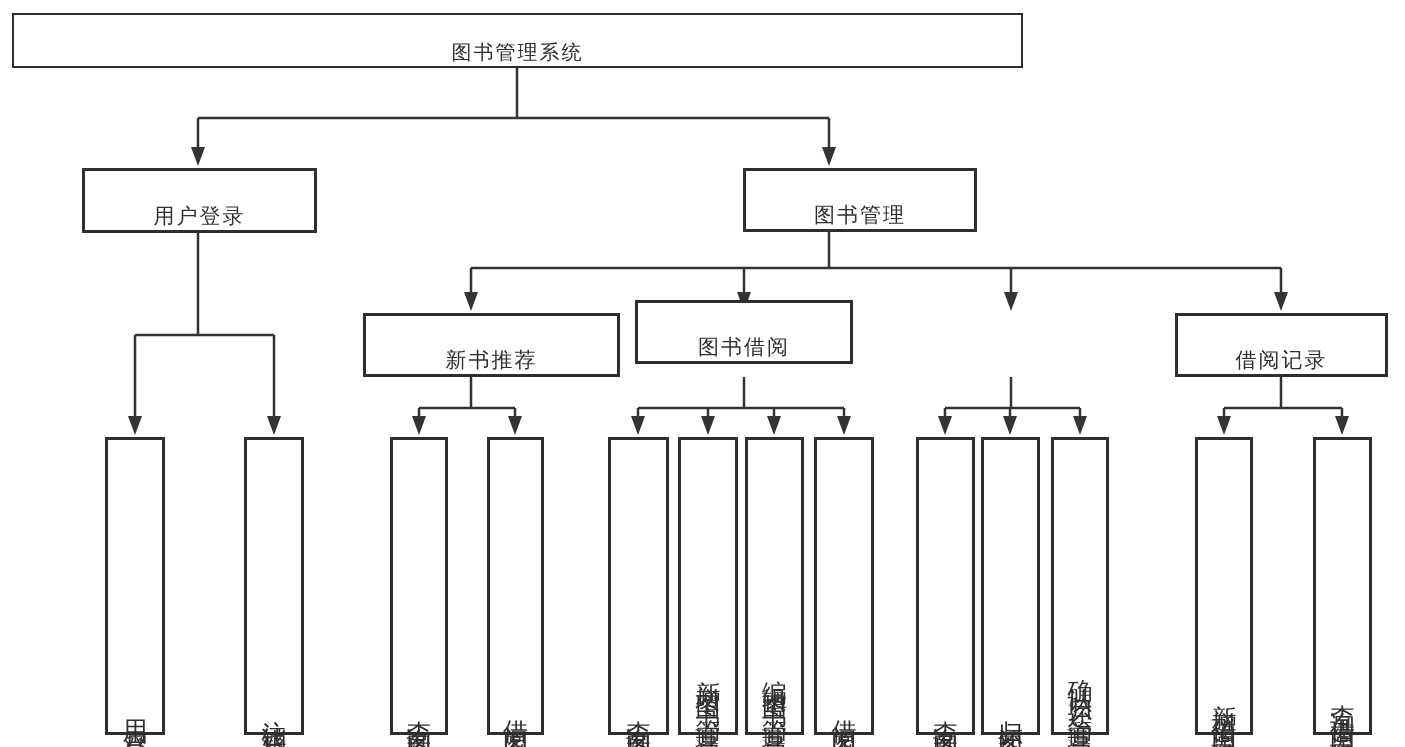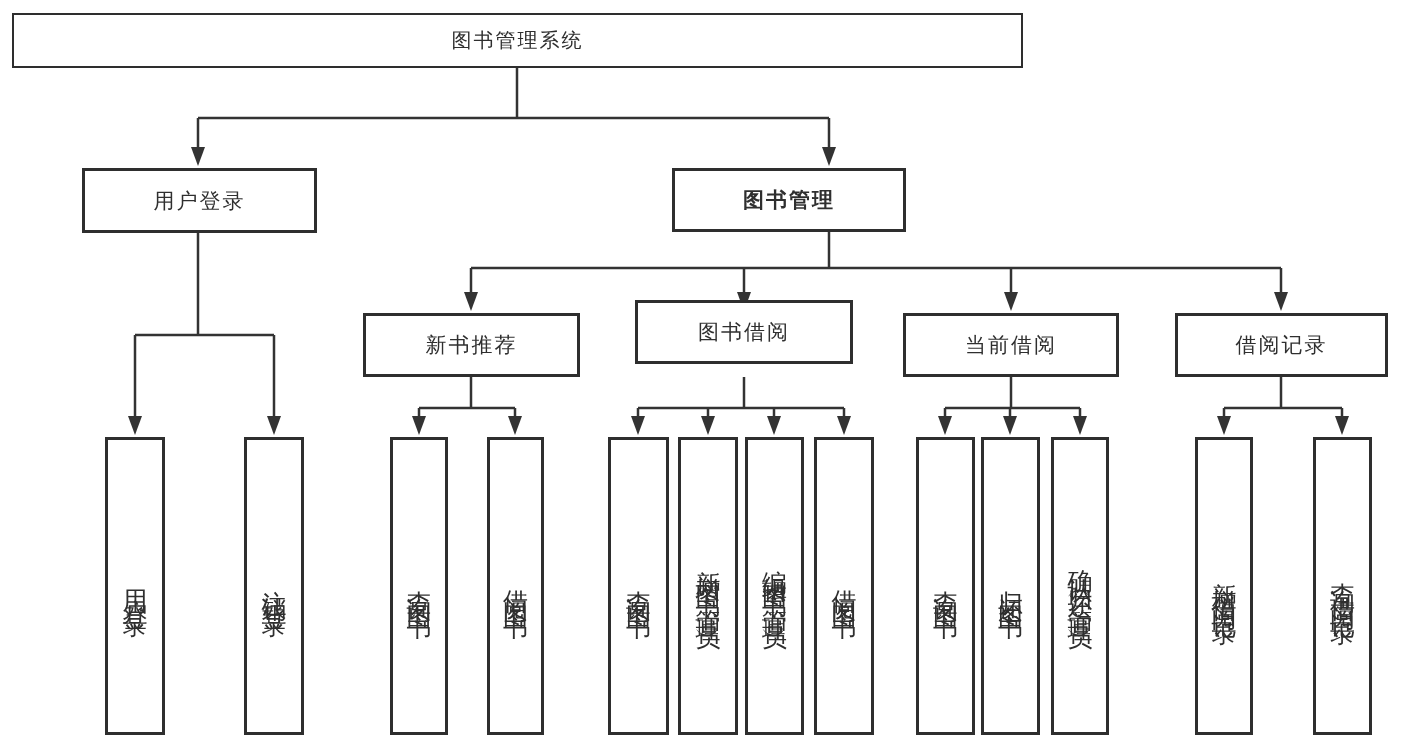--- a/index.html
+++ b/index.html
@@ -27,21 +27,21 @@
   .connectors polygon {
     fill: #333333;
     stroke: none;
   }
 
   .node {
     position: absolute;
     background: #ffffff;
     border: 3px solid #2e2e2e;
     display: flex;
-    align-items: center;
+    align-items: flex-end;
     justify-content: center;
     color: #2f2f2f;
   }
 
   .node.root {
     border-width: 2px;
     font-size: 20px;
     letter-spacing: 2px;
   }
 
@@ -147,33 +147,30 @@
     </g>
   </svg>
 
   <div class="node root" style="left:12px; top:13px; width:1011px; height:55px;">
     <span>图书管理系统</span>
   </div>
 
   <div class="node branch" style="left:82px; top:168px; width:235px; height:65px;">
     <span>用户登录</span>
   </div>
-  <div class="node branch" style="left:672px; top:168px; width:234px; height:64px;font-weight:bold;">
+  <div class="node branch" style="left:743px; top:168px; width:234px; height:64px;">
     <span>图书管理</span>
   </div>
 
-  <div class="node branch" style="left:363px; top:313px; width:217px; height:64px;">
+  <div class="node branch" style="left:363px; top:313px; width:257px; height:64px;">
     <span>新书推荐</span>
   </div>
   <div class="node branch" style="left:635px; top:300px; width:218px; height:64px;">
     <span>图书借阅</span>
   </div>
-  <div class="node branch" style="left:903px; top:313px; width:216px; height:64px;">
-    <span>当前借阅</span>
-  </div>
   <div class="node branch" style="left:1175px; top:313px; width:213px; height:64px;">
     <span>借阅记录</span>
   </div>
 
   <div class="node leaf" style="left:105px; top:437px; width:60px; height:298px;">
     <span class="vtext">用户登录</span>
   </div>
   <div class="node leaf" style="left:244px; top:437px; width:60px; height:298px;">
     <span class="vtext">注销登录</span>
   </div>

